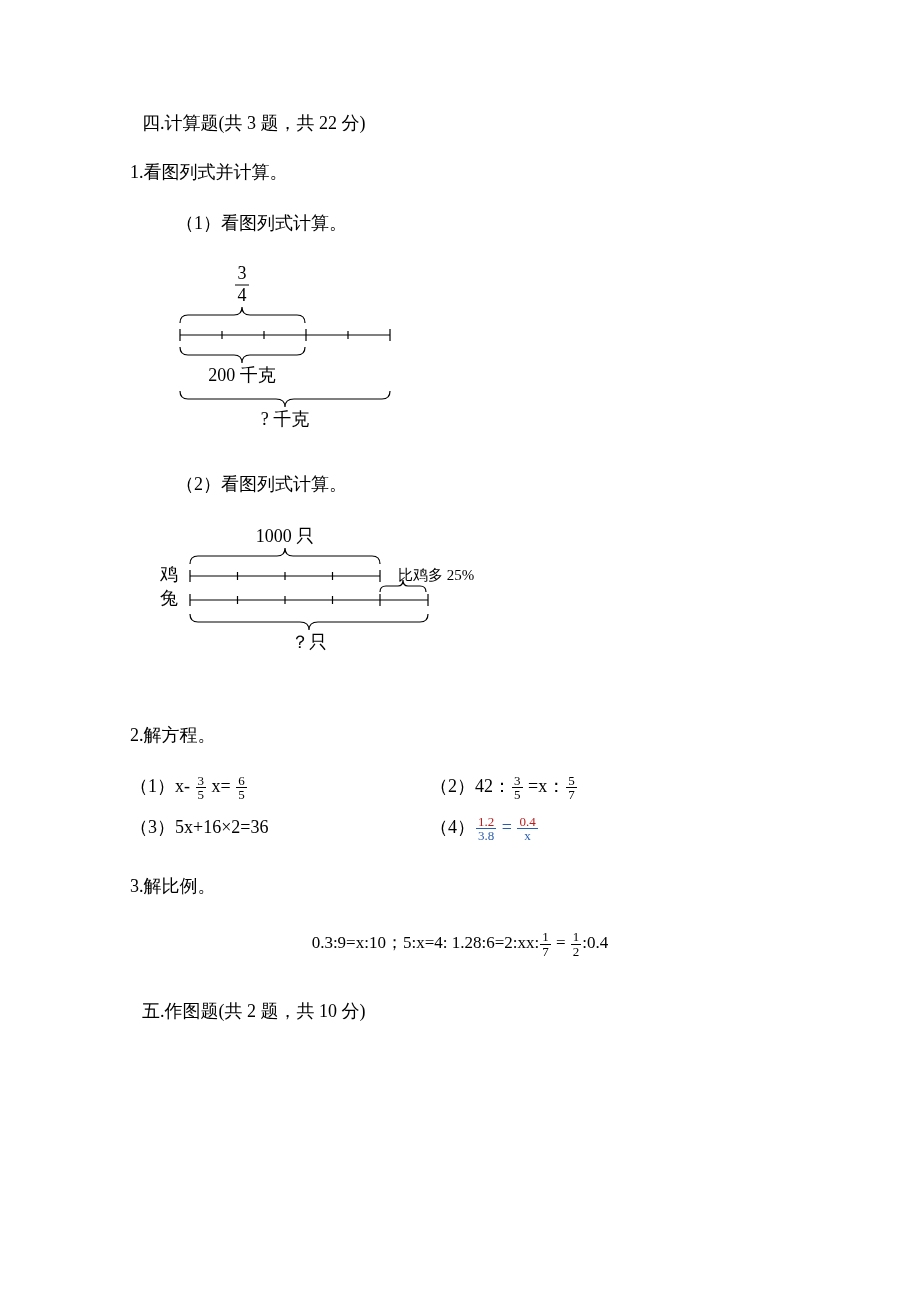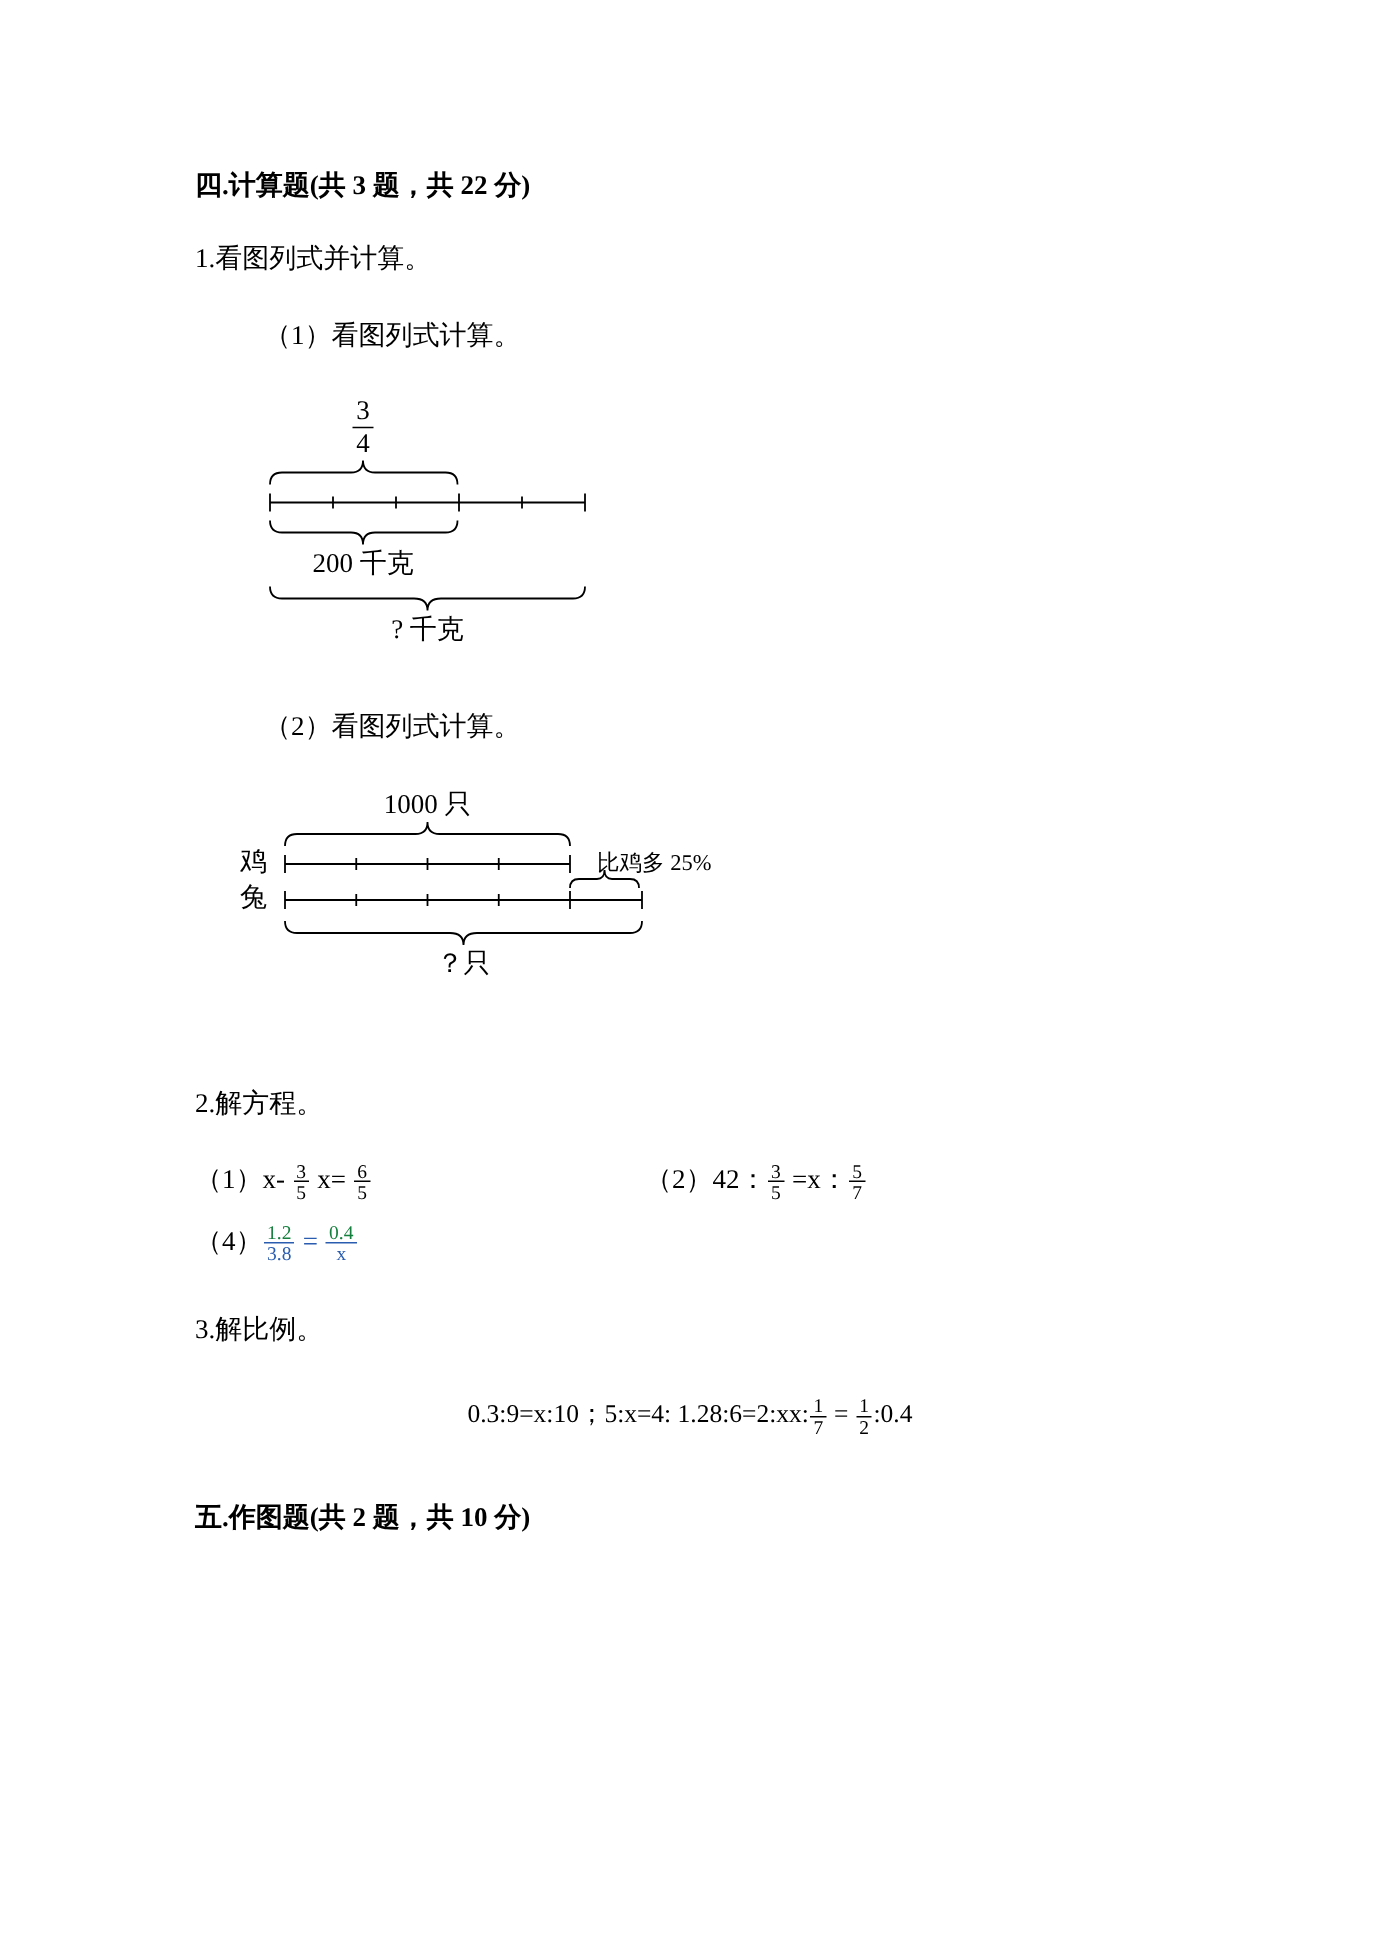--- a/index.html
+++ b/index.html
@@ -6,22 +6,23 @@
     body {
       background: #fff;
       font-family: "SimSun", "宋体", serif;
       font-size: 18px;
       color: #000;
       width: 920px;
       padding: 110px 130px 40px 130px;
       line-height: 1.5;
     }
     .section-title {
-      font-weight: bold;
+      font-weight: normal;
       margin-bottom: 22px;
+      margin-left: 12px;
     }
     .q { margin-bottom: 24px; }
     .sub { margin-bottom: 22px; margin-left: 40px; }
     .indent { padding-left: 6px; }
     .diagram-block {
       margin: 28px 0 36px 0;
       padding-left: 20px;
     }
     svg { display: block; }
     .eq-row {
@@ -35,21 +36,21 @@
     .frac {
       display: inline-block;
       vertical-align: middle;
       text-align: center;
       font-size: 13px;
       line-height: 1.05;
       margin: 0 1px;
     }
     .frac .n { display: block; border-bottom: 1px solid #000; padding: 0 2px; }
     .frac .d { display: block; padding: 0 2px; }
-    .frac.blue .n { border-bottom-color: #2a5db0; color:#15803d;}
+    .frac.blue .n { border-bottom-color: #2a5db0; color:#b91c1c;}
     .frac.blue .d { color:#2a5db0;}
     .prop-row {
       display: flex;
       justify-content: center;
       padding: 6px 4px 0 4px;
       font-size: 17px;
     }
     .prop-row > span { white-space: nowrap; }
     .svg-text { font-family: "SimSun","宋体",serif; font-size: 18px; fill:#000; }
     .svg-text-sm { font-family: "SimSun","宋体",serif; font-size: 15px; fill:#000; }
@@ -131,20 +132,21 @@
 <div class="eq-row">
   <span class="eq-cell left">
     <span>（1）x- </span><span class="frac"><span class="n">3</span><span class="d">5</span></span><span> x= </span><span class="frac"><span class="n">6</span><span class="d">5</span></span>
   </span>
   <span class="eq-cell right">
     <span>（2）42：</span><span class="frac"><span class="n">3</span><span class="d">5</span></span><span> =x：</span><span class="frac"><span class="n">5</span><span class="d">7</span></span>
   </span>
 </div>
 
 <div class="eq-row" style="margin-bottom:30px;">
+  <span class="eq-cell left">（3）5x+16×2=36</span>
   <span class="eq-cell right">
     <span>（4）</span><span class="frac blue"><span class="n">1.2</span><span class="d">3.8</span></span><span style="color:#2a5db0"> = </span><span class="frac blue"><span class="n">0.4</span><span class="d">x</span></span>
   </span>
 </div>
 
 <div class="q">3.解比例。</div>
 
 <div class="prop-row">
   <span>0.3:9=x:10；</span>
   <span>5:x=4: 1.2</span>

